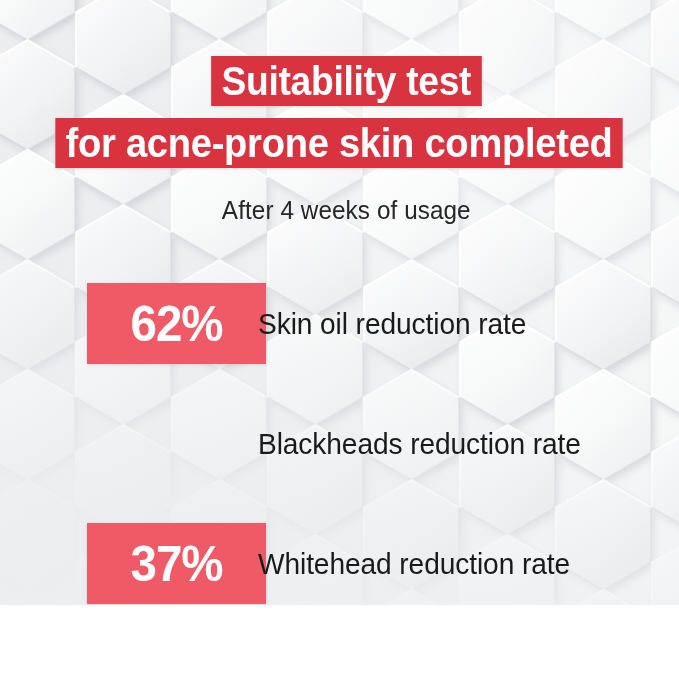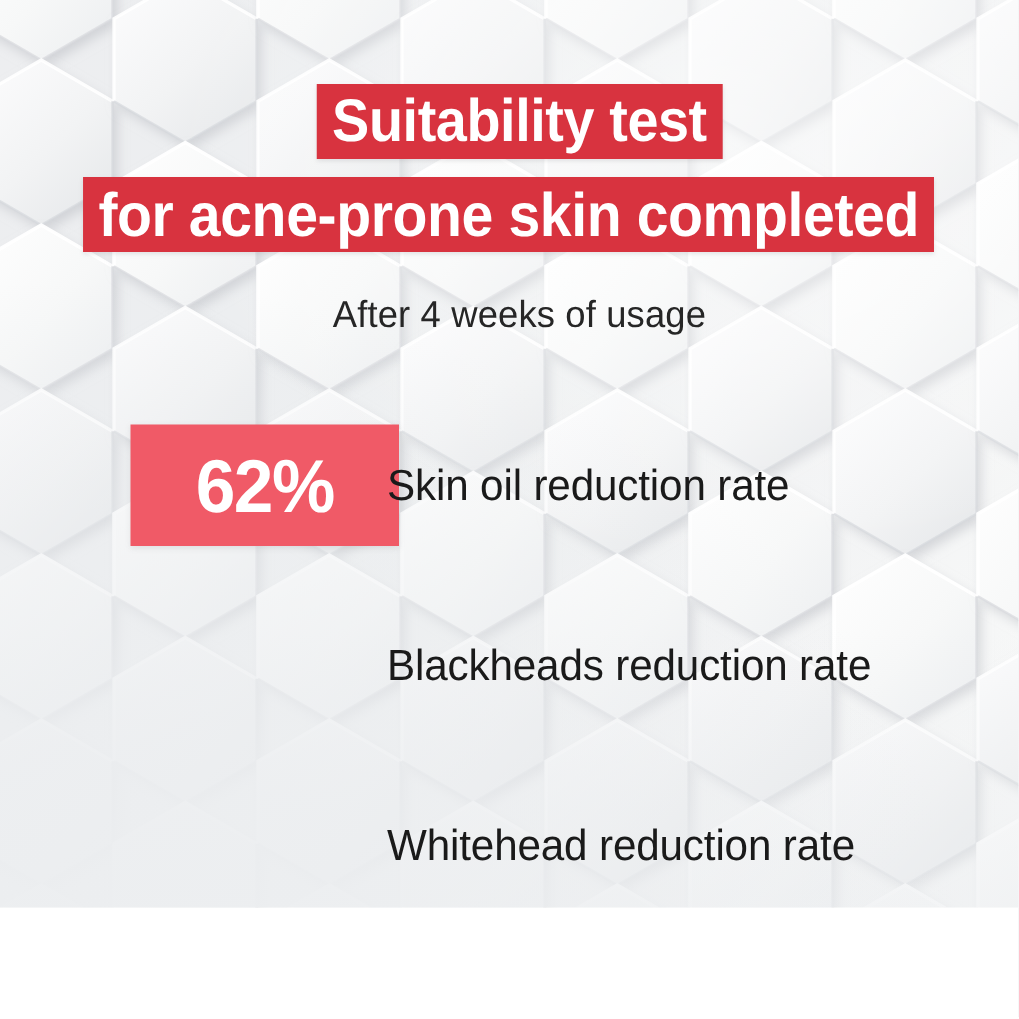--- a/index.html
+++ b/index.html
@@ -273,17 +273,20 @@
         <span class="stat-value">62%</span>
       </div>
       <div class="stat-label">Skin oil reduction rate</div>
     </div>
 
     <div class="stat-row r2">
       <div class="stat-label">Blackheads reduction rate</div>
     </div>
 
     <div class="stat-row r3">
+      <div class="stat-box">
+        <span class="stat-value">37%</span>
+      </div>
       <div class="stat-label">Whitehead reduction rate</div>
     </div>
 
   </div>
 </div>
 
 </body></html>

